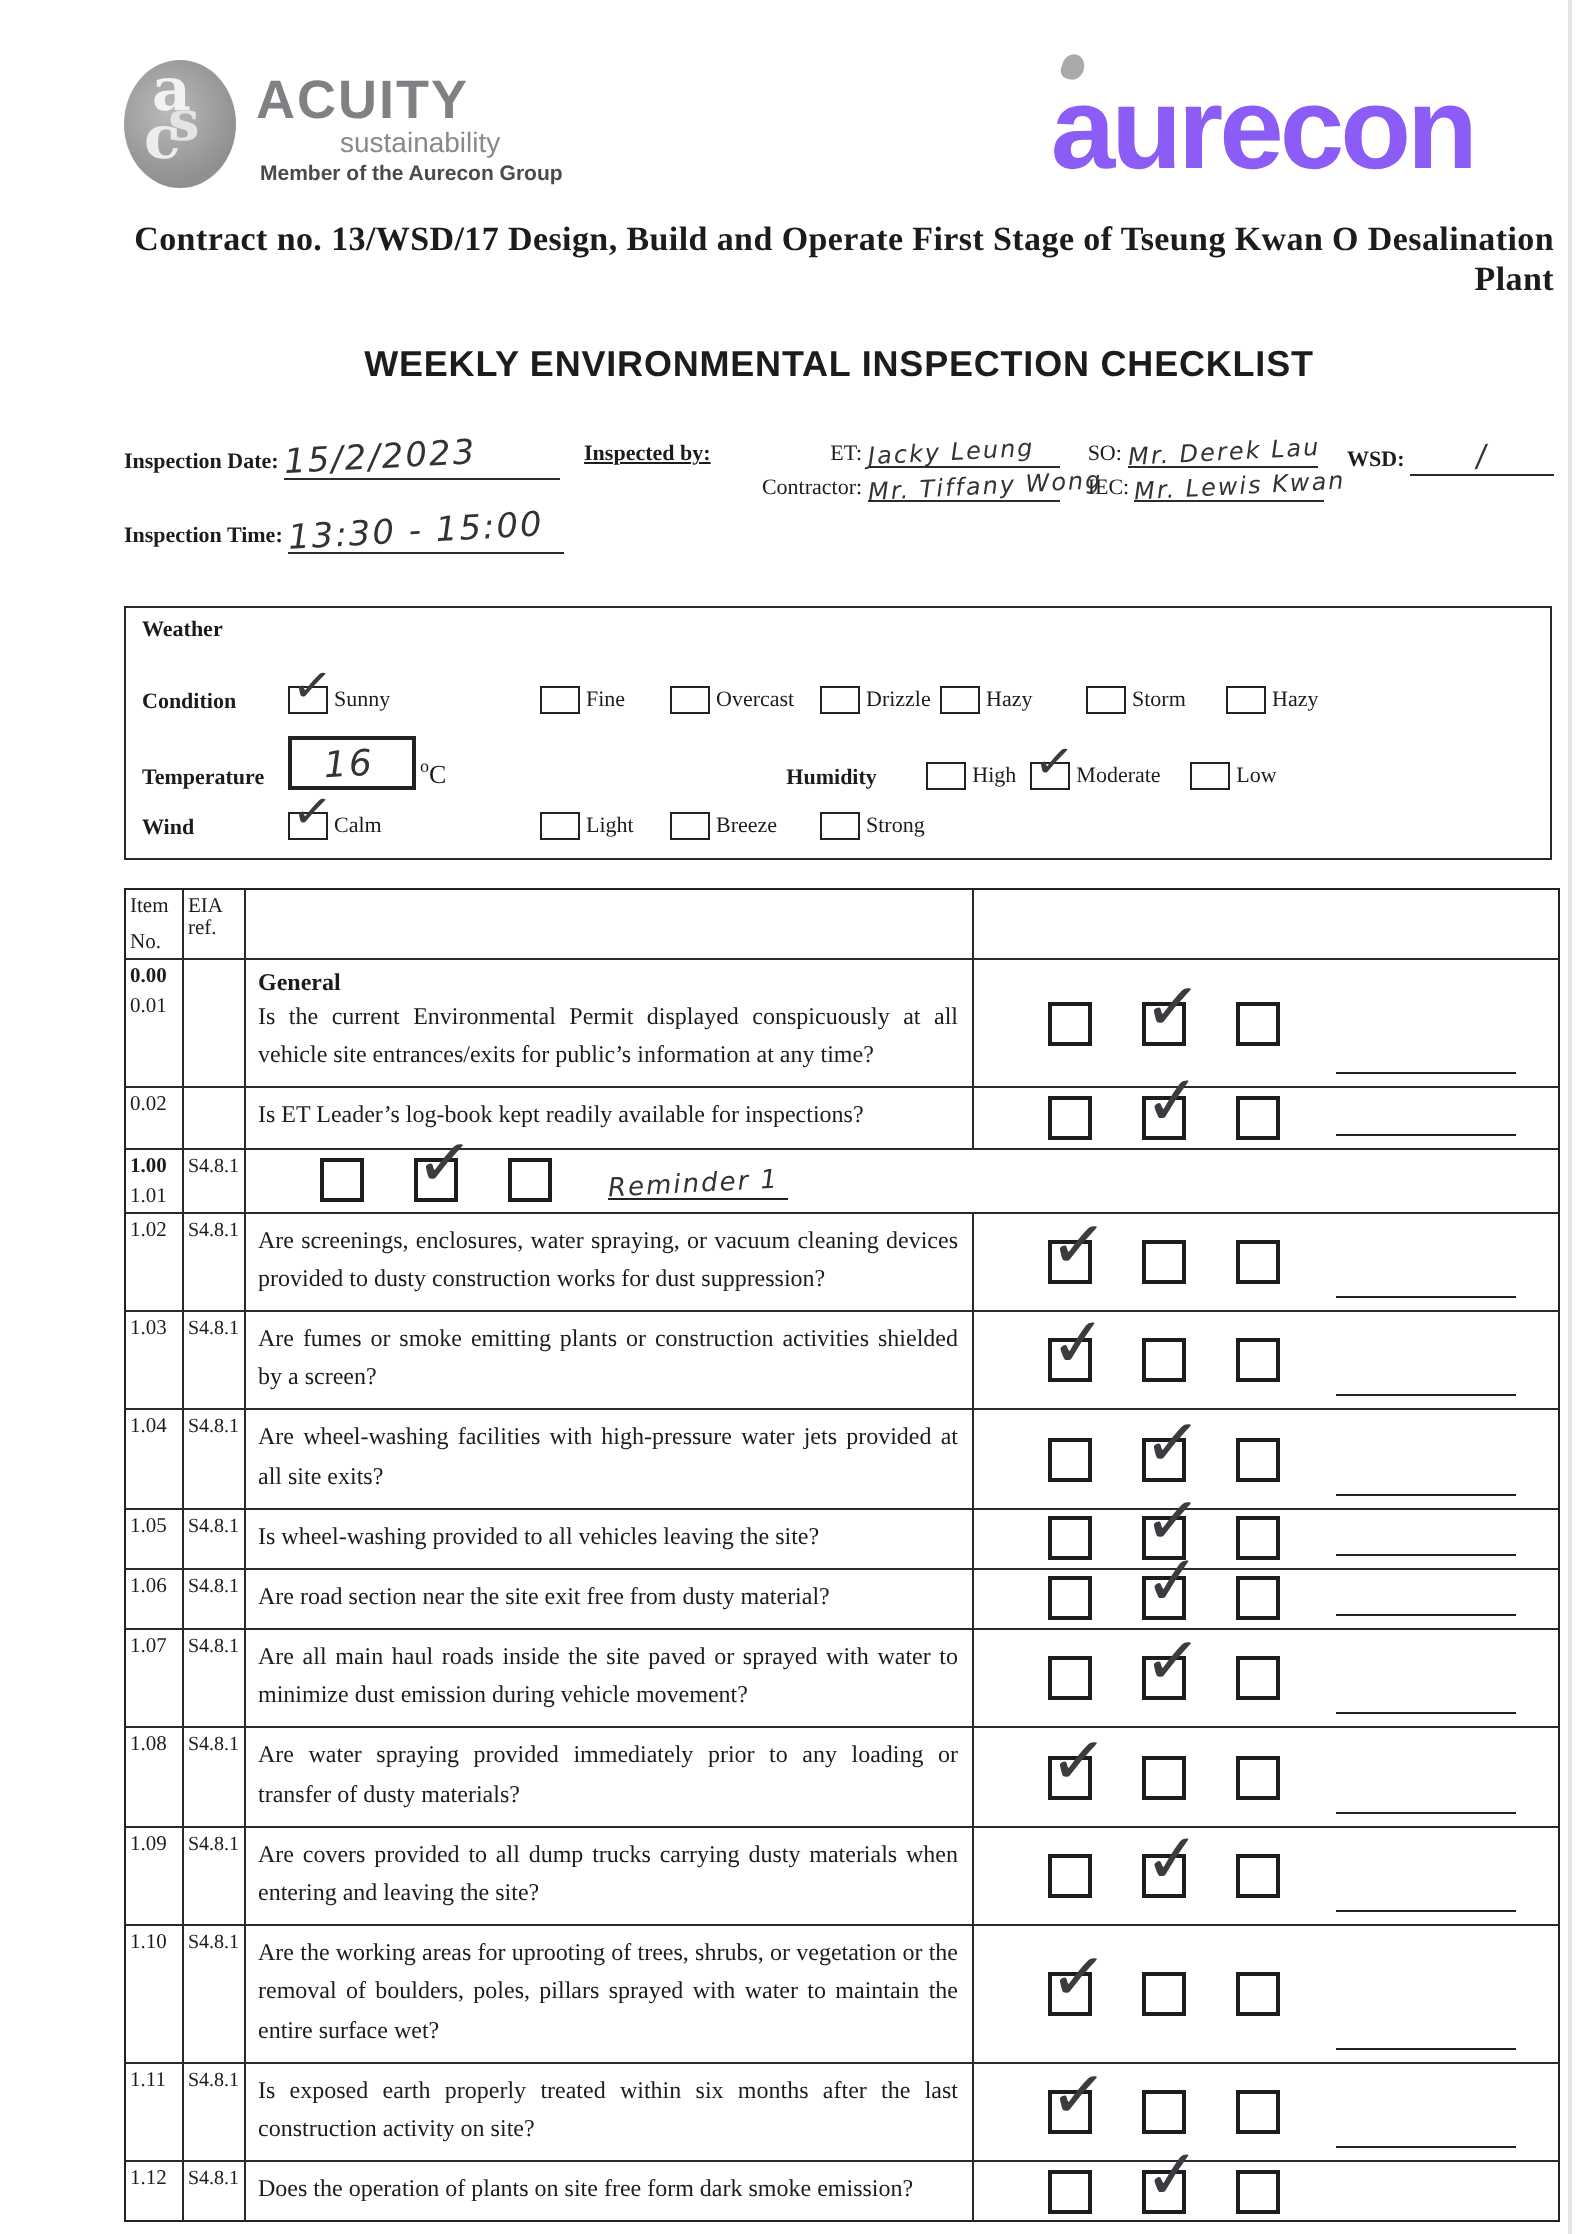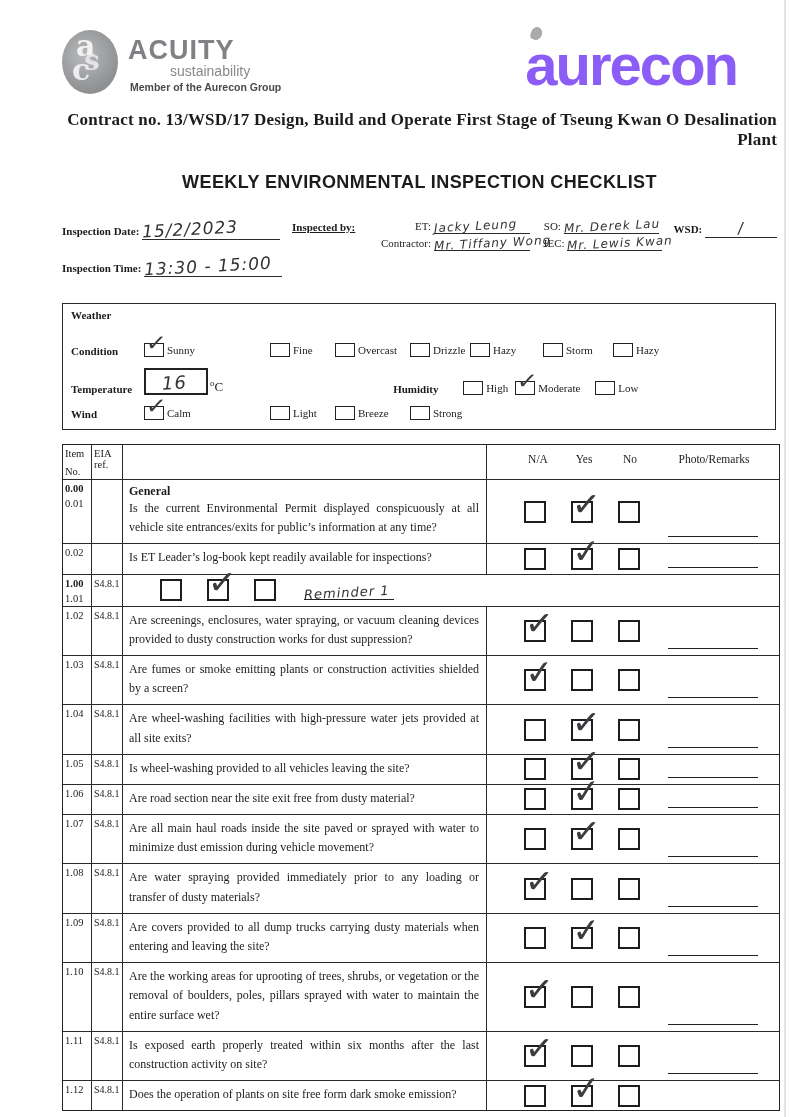--- a/index.html
+++ b/index.html
@@ -270,26 +270,20 @@
   </div>
 
   <div class="ctable">
     <div class="trow hdr">
       <div class="c-item">
         <span class="hdr-cell-line">Item</span>
         <span class="hdr-cell-line" style="margin-top:7px;">No.</span>
       </div>
       <div class="c-eia">EIA ref.</div>
       <div class="c-q"></div>
-      <div class="hdr-checks">
-        <span class="h-na">N/A</span>
-        <span class="h-yes">Yes</span>
-        <span class="h-no">No</span>
-        <span class="h-photo">Photo/Remarks</span>
-      </div>
     </div>
     <div id="rows-container">
         <div class="trow">
           <div class="c-item">
             <div style="font-weight: bold;">0.00</div>
             <div style="margin-top: 4px;">0.01</div>
           </div>
           <div class="c-eia"></div>
           <div class="c-q">
             <div class="q-head">General</div>

